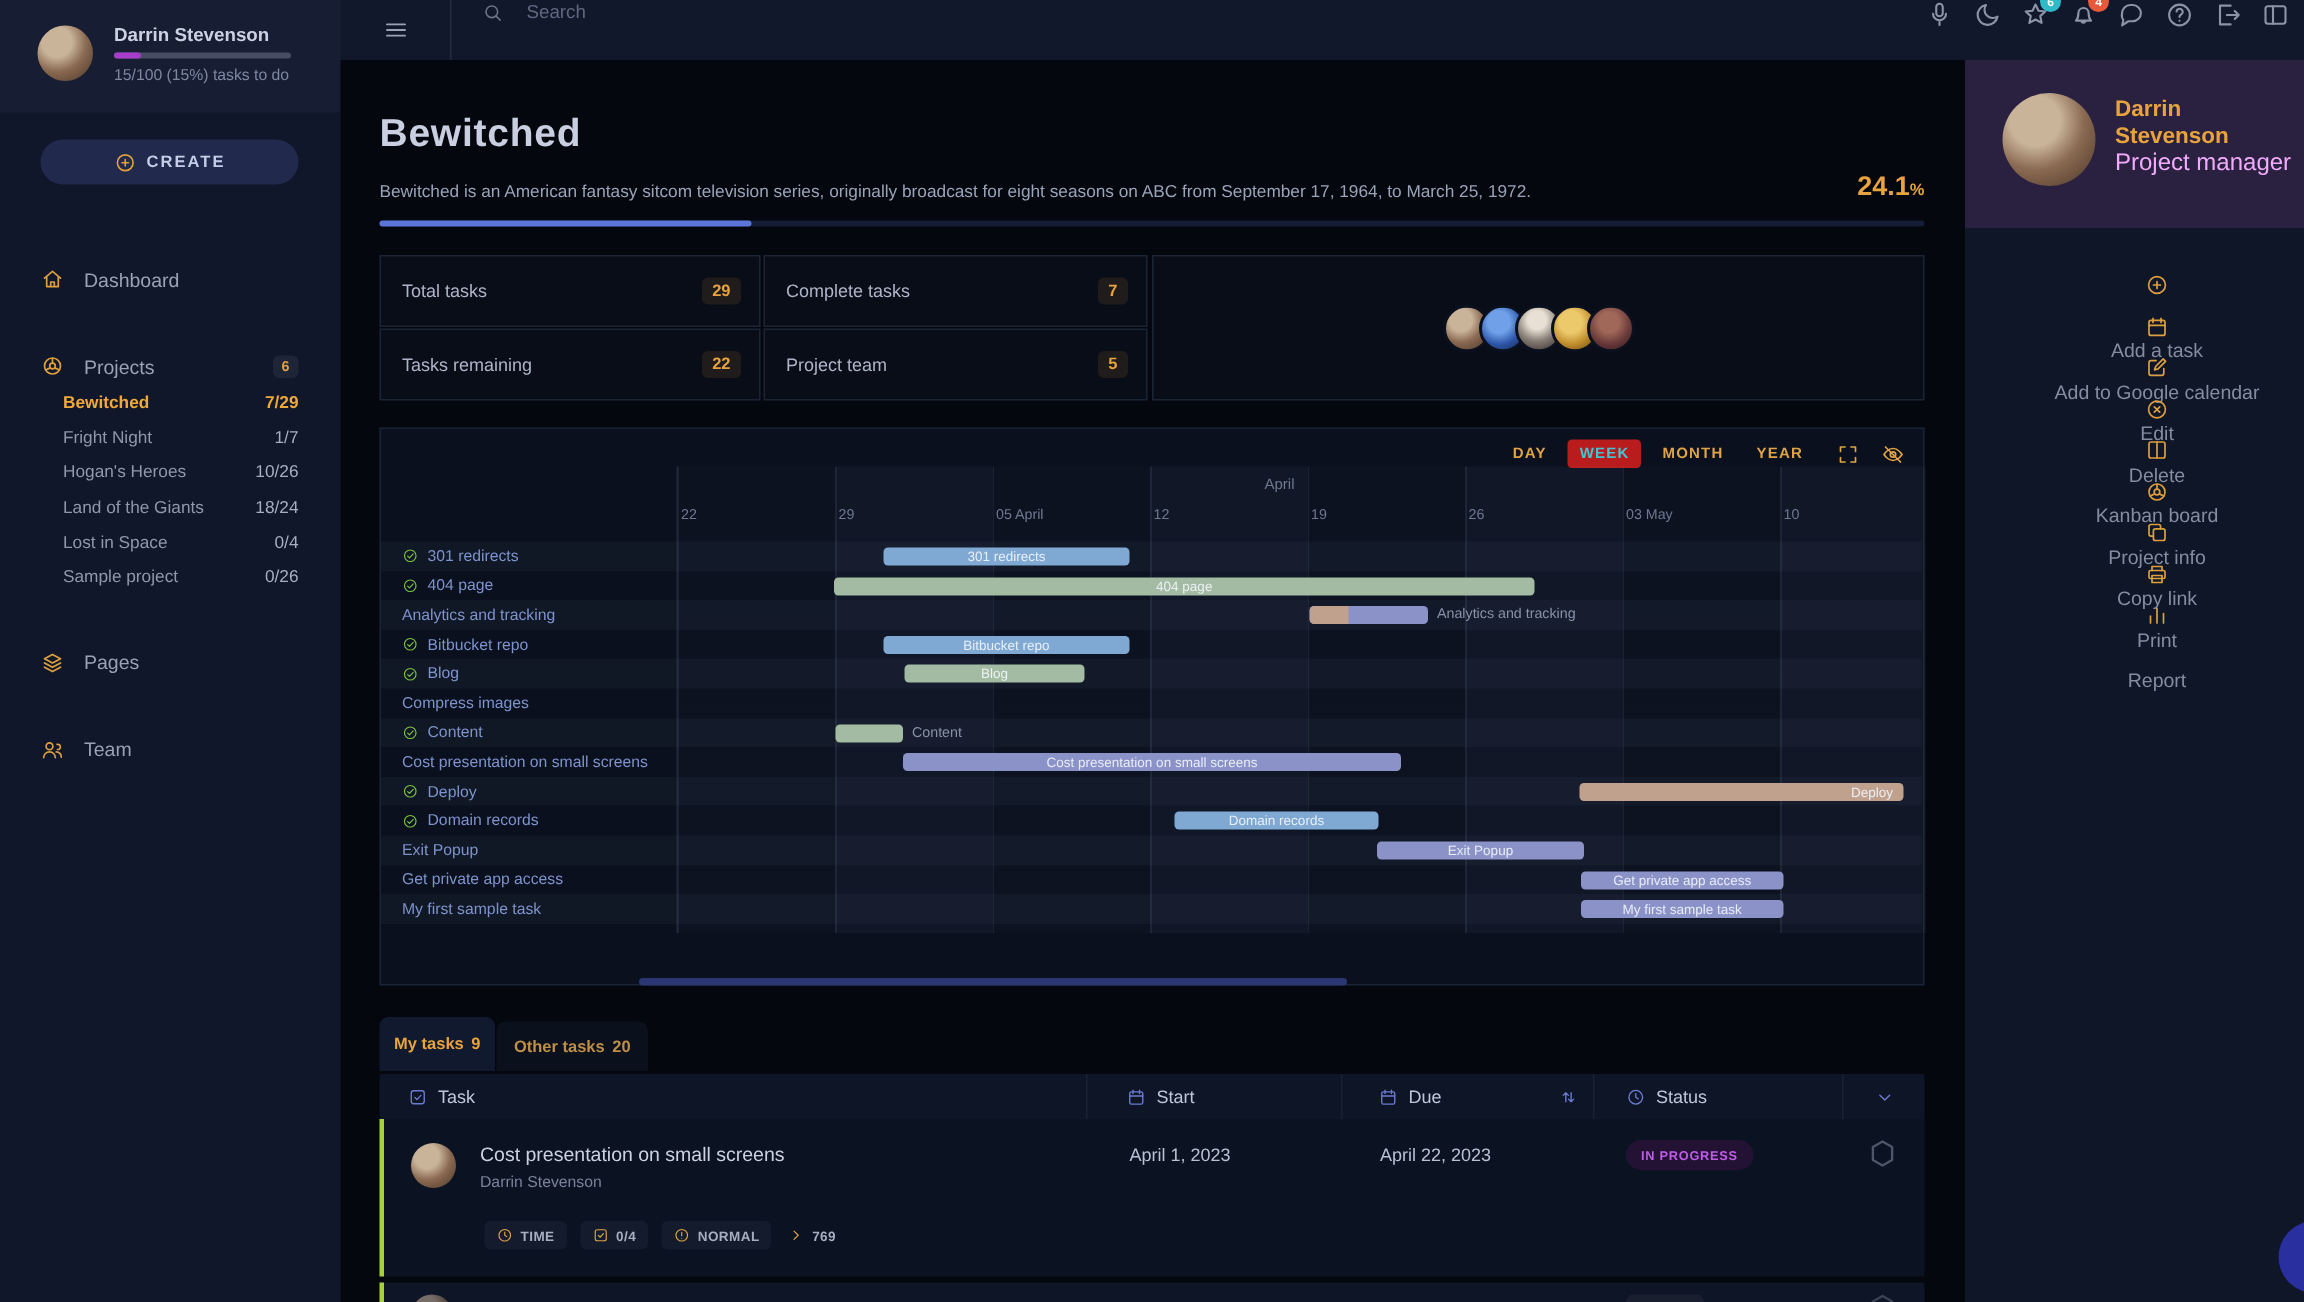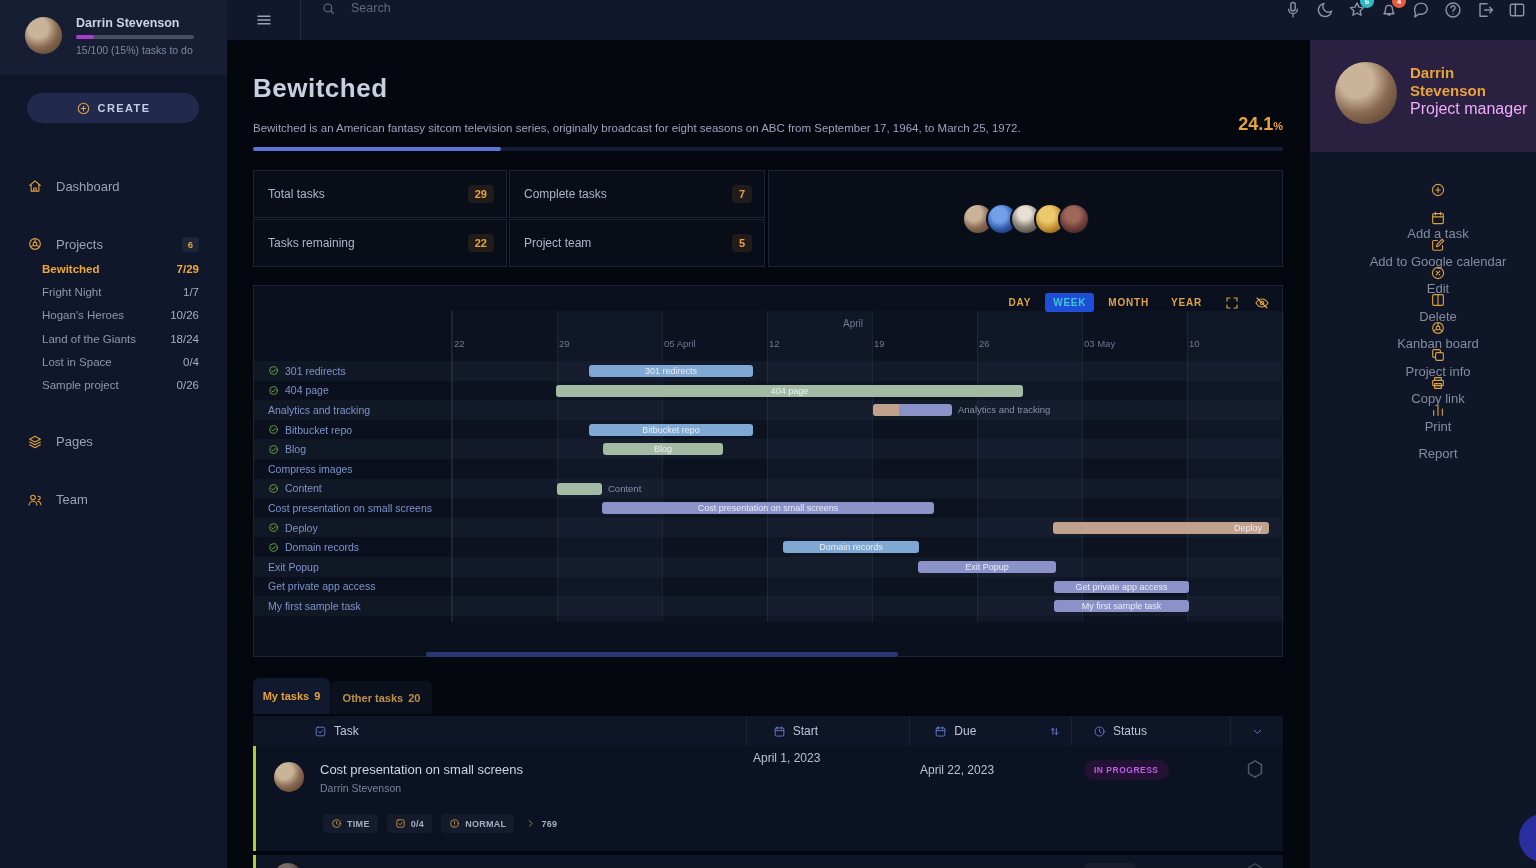--- a/index.html
+++ b/index.html
@@ -71,21 +71,21 @@
   .avrow .avatar:first-child{margin-left:0;}
   .av2{background:radial-gradient(circle at 40% 35%,#6fa0e8 0 30%,#2d55a8 60%,#14233f 100%);}
   .av3{background:radial-gradient(circle at 45% 30%,#e8e0d4 0 25%,#8a8078 55%,#2a2520 100%);}
   .av4{background:radial-gradient(circle at 40% 35%,#ecc96a 0 30%,#c08c2c 60%,#5c3c10 100%);}
   .av5{background:radial-gradient(circle at 45% 35%,#a06858 0 28%,#6a3a3a 60%,#2c161c 100%);}
 
   
   .gpanel{position:absolute;left:26px;top:245px;width:1030px;height:372px;background:#0a101d;border:1px solid #1b2434;box-sizing:border-box;}
   .gviews{position:absolute;top:7px;right:12px;display:flex;align-items:center;gap:6px;}
   .gview{font-size:10px;font-weight:bold;letter-spacing:.8px;color:#e0a345;padding:4px 8px;border-radius:3px;cursor:pointer;}
-  .gview.on{color:#3fc6d6;background:#1d4ed8;}
+  .gview.on{color:#3fc6d6;background:#b91c1c;}
   .gtool{width:16px;height:16px;color:#e0a345;margin-left:8px;cursor:pointer;}
   .gchart{position:absolute;left:0;right:0;top:25px;bottom:0;}
   .ggrid{position:absolute;left:197px;top:0;width:832px;height:311px;
          background:
            repeating-linear-gradient(to right,rgba(140,155,200,.014) 0 105px,rgba(140,155,200,.05) 105px 210px),
            repeating-linear-gradient(to right,rgba(125,140,180,.12) 0 1px,transparent 1px 105px);
          border-left:1px solid rgba(125,140,180,.15);}
   .gmonth{position:absolute;top:7px;font-size:10px;color:#6f7890;}
   .gtick{position:absolute;top:27px;font-size:9.5px;color:#6f7890;white-space:nowrap;}
   .grows{position:absolute;left:0;right:1px;top:50px;}
@@ -109,34 +109,34 @@
 
   
   .tab{position:absolute;display:flex;align-items:center;justify-content:center;gap:5px;border-radius:6px 6px 0 0;
        font-size:11px;font-weight:bold;cursor:pointer;}
   .tab1{left:26px;top:638px;width:77px;height:36px;background:#11192e;color:#e8a33d;}
   .tab2{left:104px;top:641px;width:101px;height:33px;background:#0b101d;color:#bd8f47;}
   .thead{position:absolute;left:26px;top:676px;width:1030px;height:30px;background:#0d1527;display:flex;box-sizing:border-box;}
   .th{display:flex;align-items:center;gap:7px;font-size:12px;color:#c0c6da;box-sizing:border-box;
       border-right:1px solid #1a2232;padding-left:19px;cursor:pointer;}
   .th svg{width:13px;height:13px;color:#6c7bd0;}
-  .th.c-task{width:472px;margin-left:42px;}
+  .th.c-task{width:472px;}
   .th.c-start{width:170px;padding-left:26px;}
   .th.c-due{width:168px;padding-left:24px;position:relative;}
   .th.c-status{width:166px;padding-left:21px;}
   .th.c-more{width:54px;border-right:none;justify-content:center;padding-left:0;}
   .sorti{position:absolute;right:10px;width:12px;height:12px;color:#6c7bd0;cursor:pointer;}
   .chev{width:13px;height:13px;color:#7b839a;}
   .trow{position:absolute;left:26px;width:1030px;background:#0b1322;border-left:3px solid #a5d234;box-sizing:border-box;}
   .trow1{top:706px;height:105px;}
   .trow2{top:815px;height:13px;background:#0e1527;}
   .trow .avatar{position:absolute;left:18px;top:16px;width:30px;height:30px;}
   .t-title{position:absolute;left:64px;top:16px;font-size:13px;color:#ccd2e2;}
   .t-asg{position:absolute;left:64px;top:36px;font-size:10.5px;color:#79839a;}
-  .t-start{position:absolute;left:497px;top:5px;font-size:12px;color:#b9c0d2;}
+  .t-start{position:absolute;left:497px;top:17px;font-size:12px;color:#b9c0d2;}
   .t-due{position:absolute;left:664px;top:17px;font-size:12px;color:#b9c0d2;}
   .t-status{position:absolute;left:828px;top:14px;background:#231233;color:#c05ce8;font-size:8.5px;font-weight:bold;
             letter-spacing:.5px;padding:5px 10px;border-radius:10px;cursor:pointer;}
   .t-hex{position:absolute;left:988px;top:12px;width:22px;height:22px;color:#4e5668;cursor:pointer;}
   .chips{position:absolute;left:67px;top:68px;display:flex;align-items:center;gap:9px;justify-content:center;}
   .chip{display:flex;align-items:center;gap:5px;background:#141b2c;border-radius:4px;padding:4px 8px;
         font-size:9px;font-weight:bold;letter-spacing:.3px;color:#a7aec0;}
   .chip svg{width:11px;height:11px;color:#e0a345;}
   .chip.plain{background:transparent;padding:4px 2px;}
   .trow2 .avatar{left:18px;top:8px;width:28px;height:28px;opacity:.55;}

